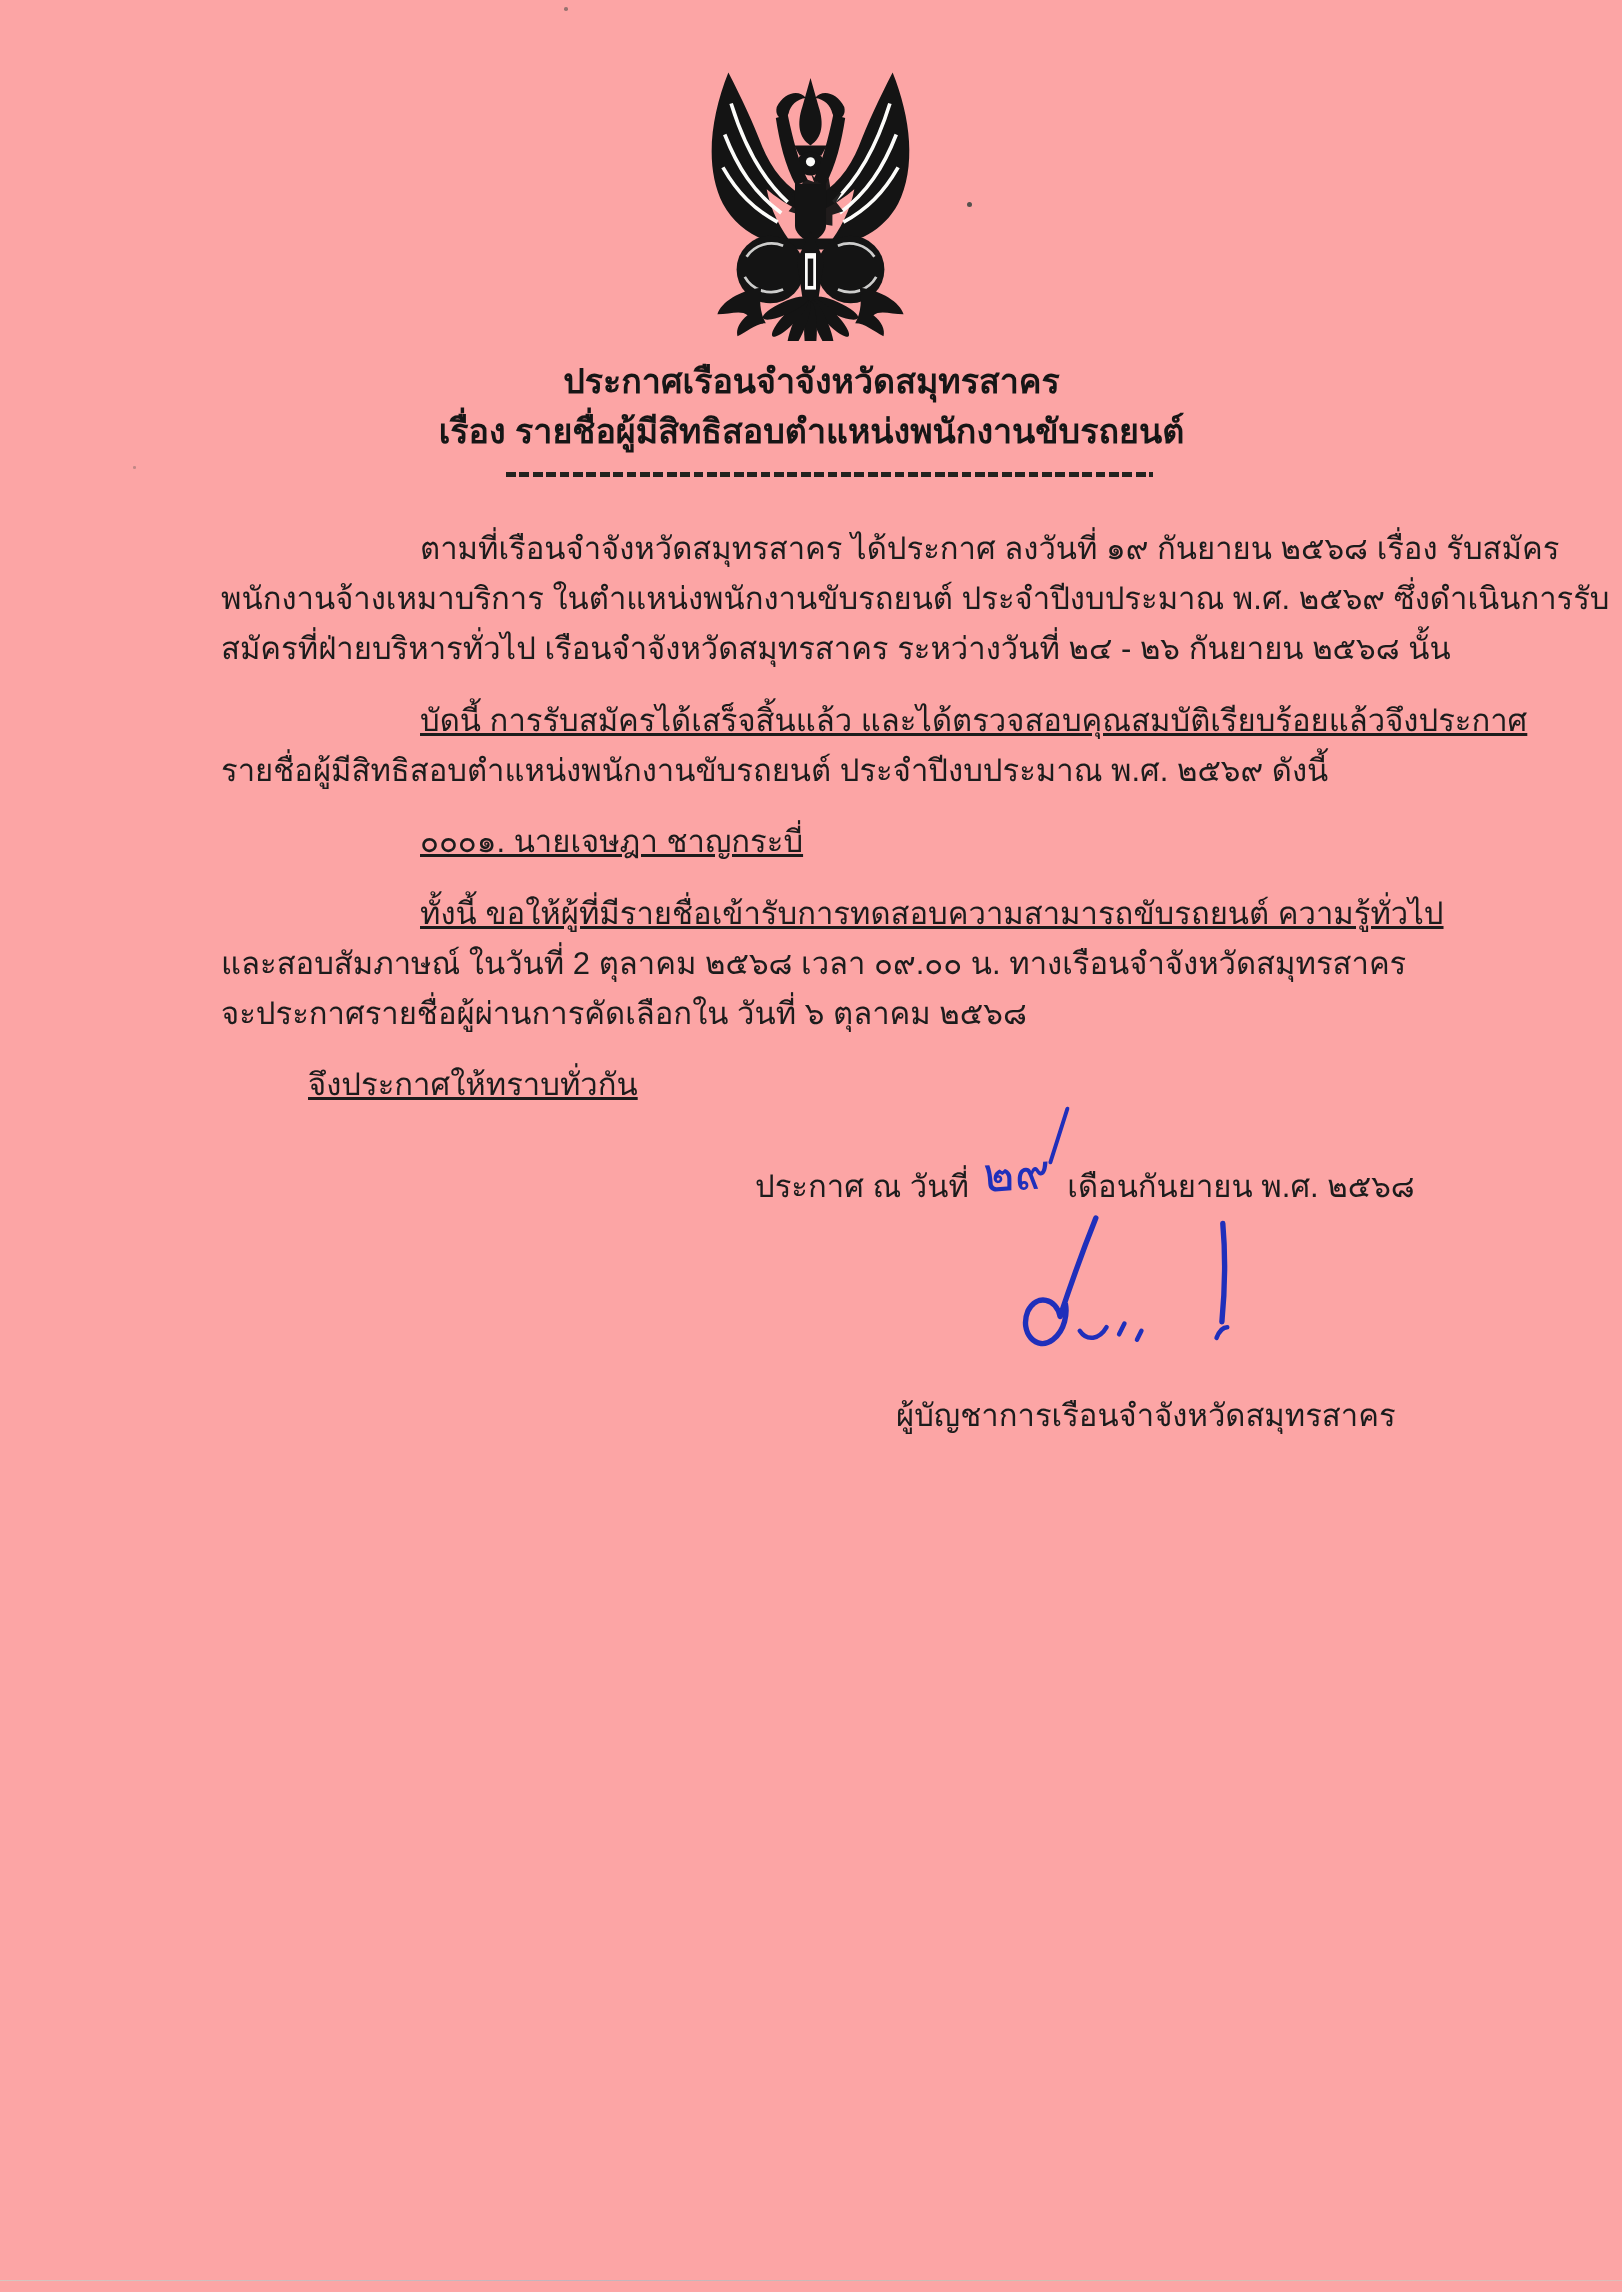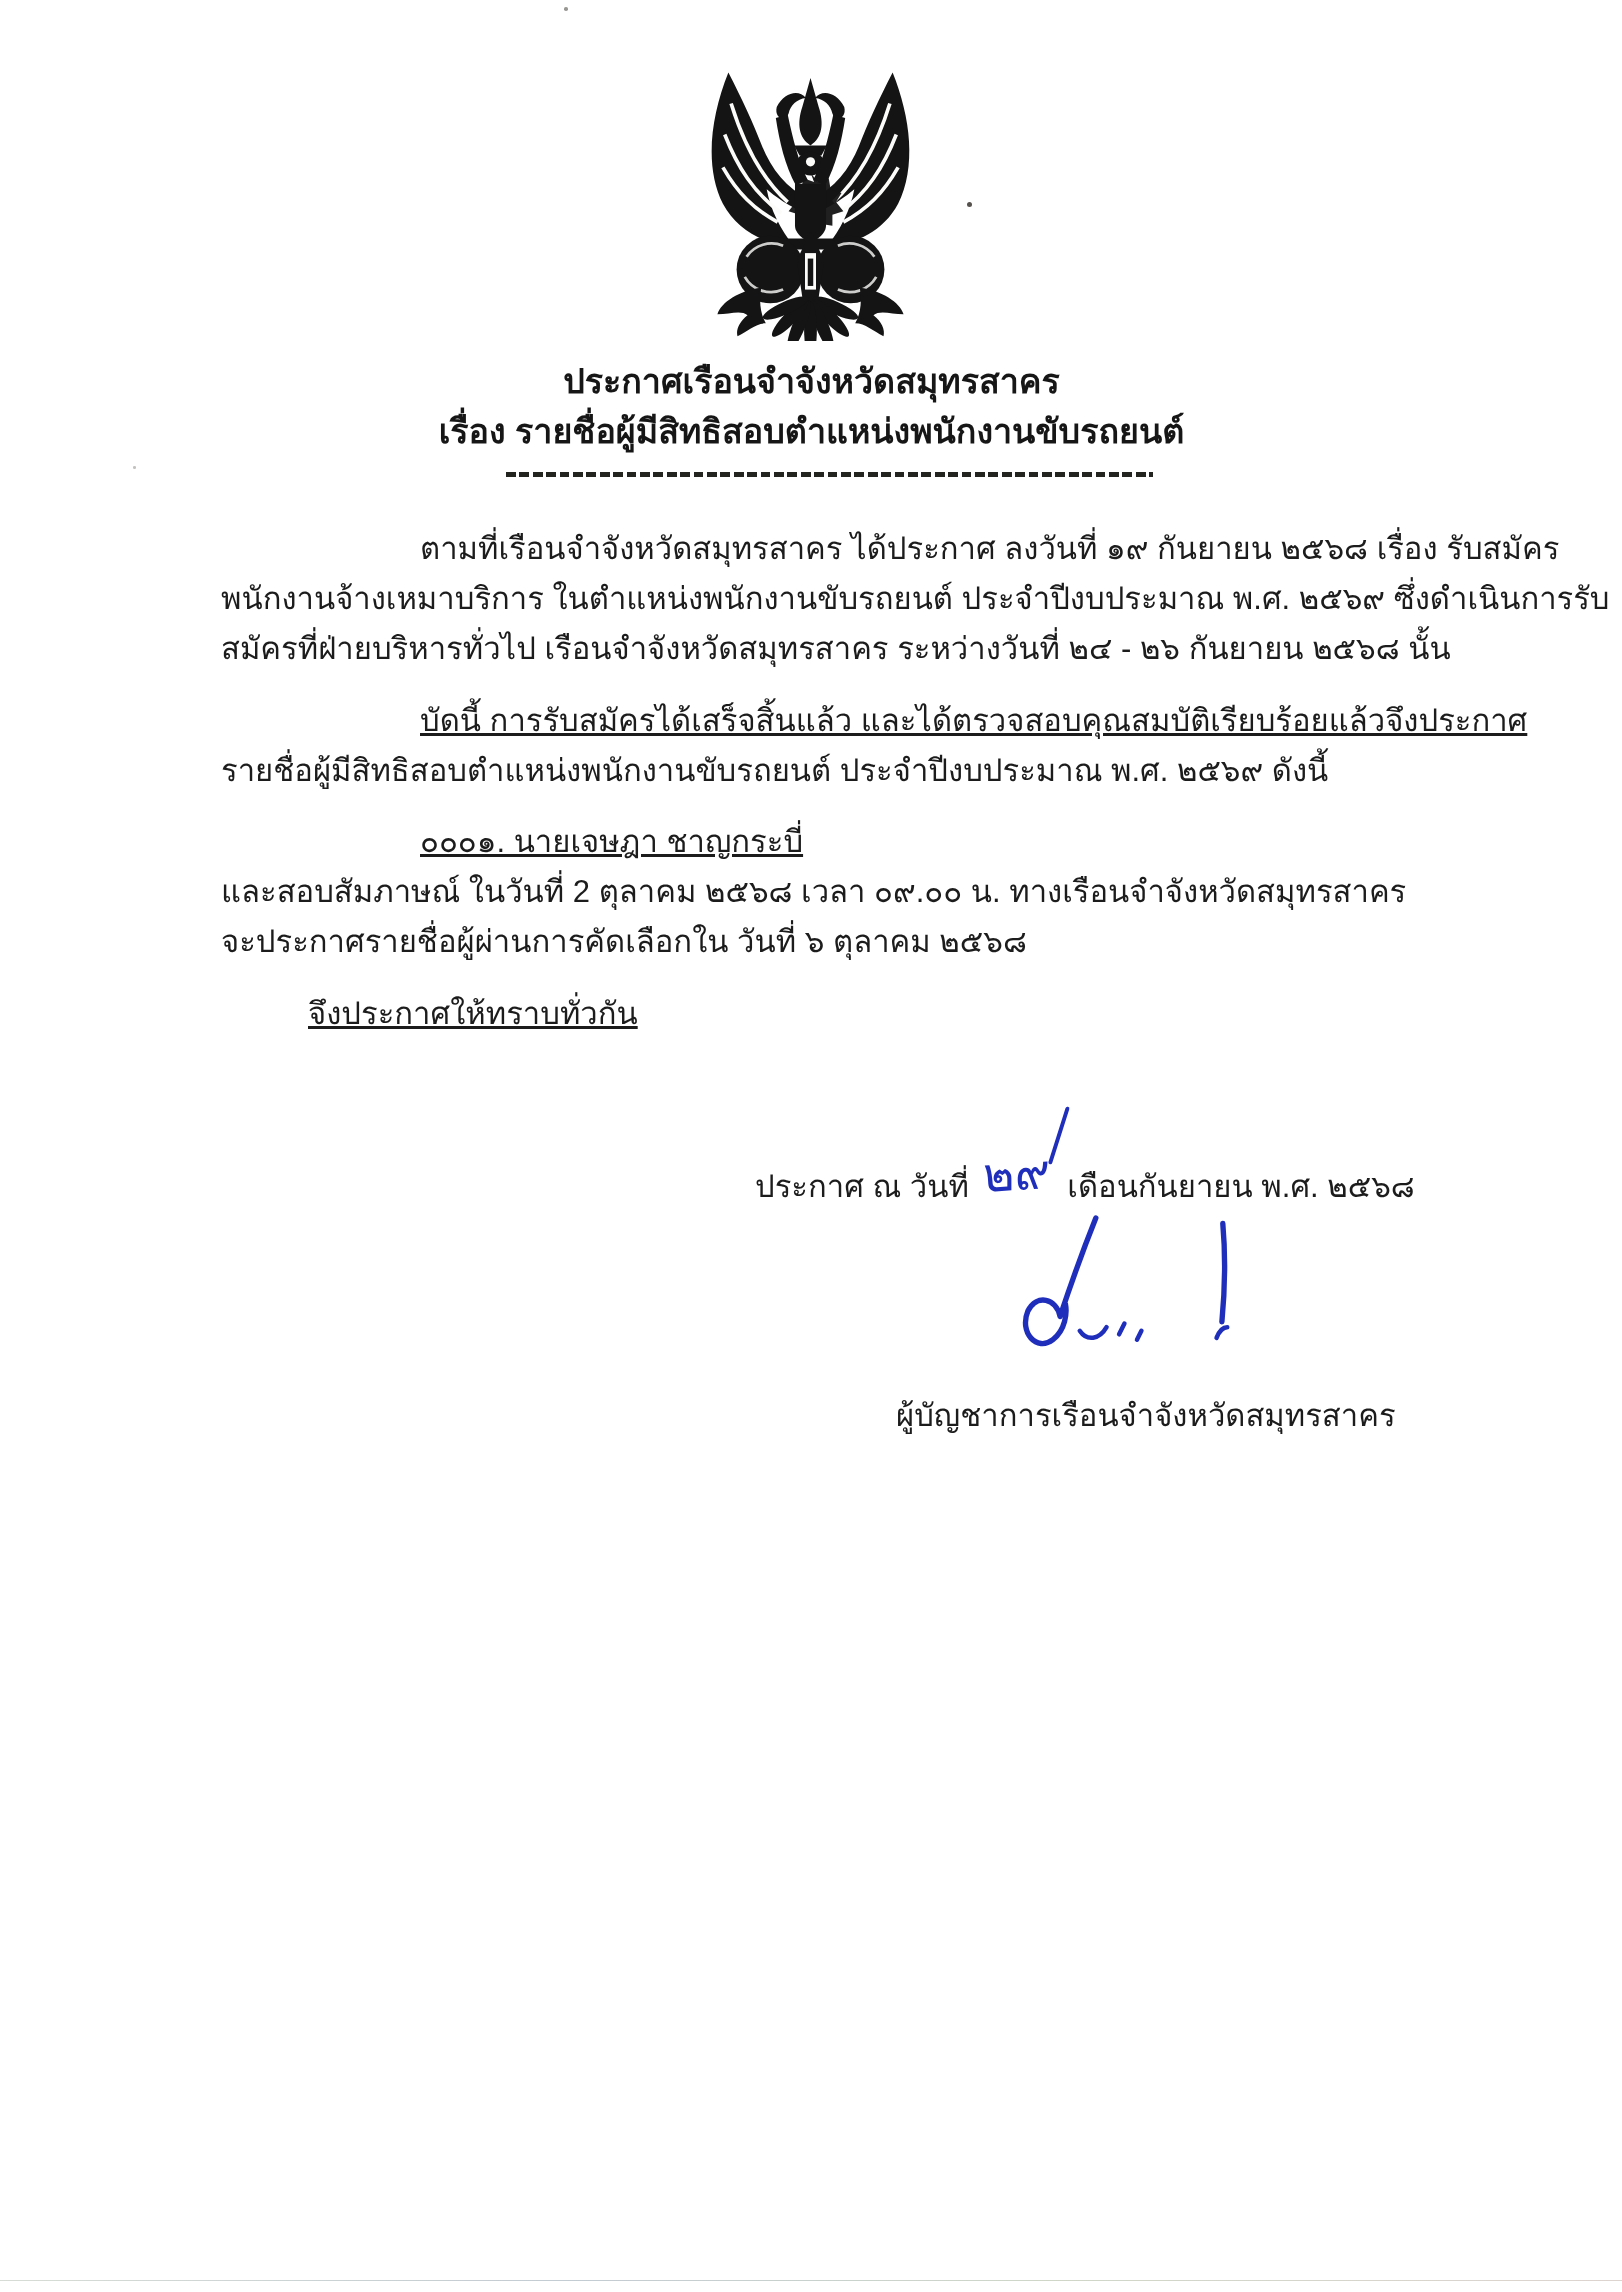--- a/index.html
+++ b/index.html
@@ -1,19 +1,19 @@
 <!DOCTYPE html>
 <html lang="th" style="font-size:14.3px"><head>
 <meta charset="utf-8">
 <style>
   html,body{margin:0;padding:0;background:#e8e8e8;}
   .page{
     position:relative;
     width:1623px;height:2293px;
-    background:#ffffff;
+    background:#fca5a5;
     font-family:"Liberation Sans","DejaVu Sans",sans-serif;
     color:#1c1c1c;
     overflow:hidden;
   }
   .emblem{position:absolute;left:701px;top:63px;width:219px;height:278px;}
   .title-block{position:absolute;top:356px;left:0;width:1623px;text-align:center;}
   .title-line{font-size:34px;font-weight:bold;line-height:50px;white-space:nowrap;color:#161616;}
   .rule-dashed{
     position:absolute;top:472px;left:506px;width:647px;height:4.5px;
     background:repeating-linear-gradient(90deg,#23231f 0 9.9px,transparent 9.9px 13.4px);
@@ -123,20 +123,21 @@
   </div>
   <div class="rule-dashed"></div>
 
   <div class="body-text">
     <div class="line indent">ตามที่เรือนจำจังหวัดสมุทรสาคร ได้ประกาศ ลงวันที่ ๑๙ กันยายน ๒๕๖๘ เรื่อง รับสมัคร</div>
     <div class="line">พนักงานจ้างเหมาบริการ ในตำแหน่งพนักงานขับรถยนต์ ประจำปีงบประมาณ พ.ศ. ๒๕๖๙ ซึ่งดำเนินการรับ</div>
     <div class="line">สมัครที่ฝ่ายบริหารทั่วไป เรือนจำจังหวัดสมุทรสาคร ระหว่างวันที่ ๒๔ - ๒๖ กันยายน ๒๕๖๘  นั้น</div>
     <div class="line indent gap">บัดนี้ การรับสมัครได้เสร็จสิ้นแล้ว และได้ตรวจสอบคุณสมบัติเรียบร้อยแล้วจึงประกาศ</div>
     <div class="line">รายชื่อผู้มีสิทธิสอบตำแหน่งพนักงานขับรถยนต์ ประจำปีงบประมาณ พ.ศ. ๒๕๖๙ ดังนี้</div>
     <div class="line indent gap">๐๐๐๑. นายเจษฎา  ชาญกระบี่</div>
+    <div class="line indent gap">ทั้งนี้ ขอให้ผู้ที่มีรายชื่อเข้ารับการทดสอบความสามารถขับรถยนต์ ความรู้ทั่วไป</div>
     <div class="line">และสอบสัมภาษณ์ ในวันที่ 2 ตุลาคม ๒๕๖๘ เวลา ๐๙.๐๐ น. ทางเรือนจำจังหวัดสมุทรสาคร</div>
     <div class="line">จะประกาศรายชื่อผู้ผ่านการคัดเลือกใน วันที่ ๖ ตุลาคม ๒๕๖๘</div>
     <div class="line indent-sm gap">จึงประกาศให้ทราบทั่วกัน</div>
   </div>
 
   <div class="closing-line">
     <span>ประกาศ  ณ  วันที่</span>
     <span class="hand-day">๒๙</span>
     <span>เดือนกันยายน  พ.ศ. ๒๕๖๘</span>
   </div>

